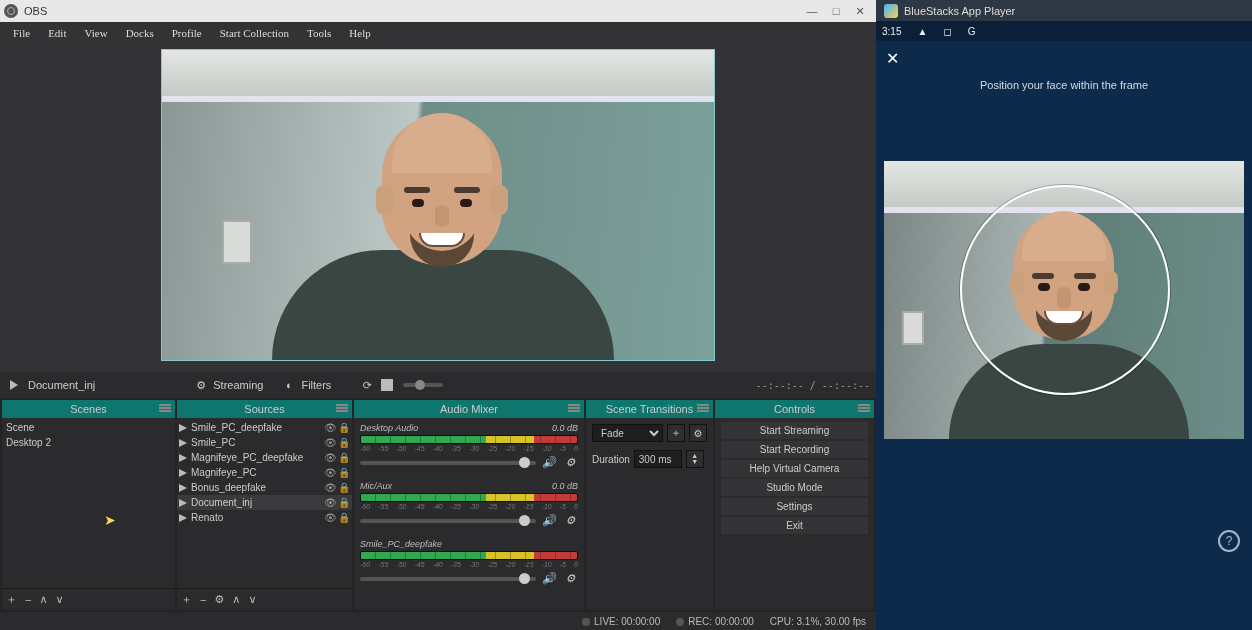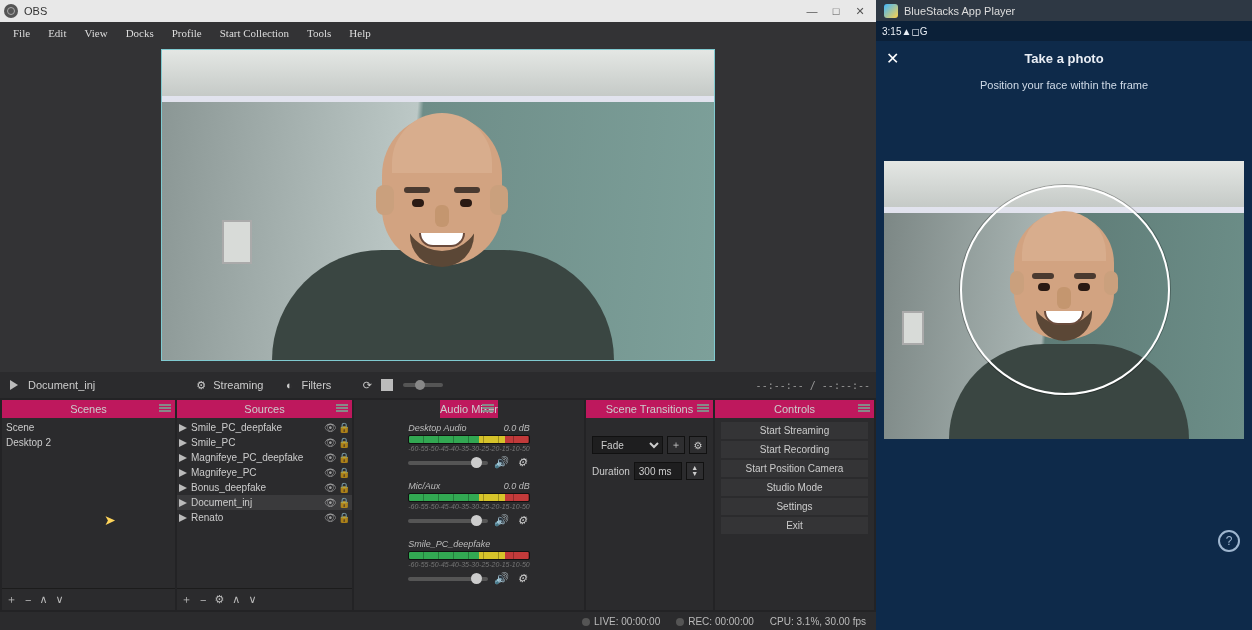--- a/index.html
+++ b/index.html
@@ -36,30 +36,30 @@
   .tool-ico{width:16px;height:16px;display:inline-flex;align-items:center;justify-content:center;}
   .toolbar .right{margin-left:auto;font-family:monospace;font-size:10px;color:#999;}
   .chip{display:flex;align-items:center;gap:4px;padding:2px 6px;}
   .sqstop{width:12px;height:12px;background:#bbb;}
   .slider{width:40px;height:4px;background:#555;border-radius:2px;position:relative;margin-left:4px;}
   .slider::after{content:"";position:absolute;left:12px;top:-3px;width:10px;height:10px;border-radius:50%;background:#888;}
 
   
   .docks{flex:1;display:flex;background:#232325;gap:2px;padding:2px;}
   .dock{background:#2b2b2d;display:flex;flex-direction:column;overflow:hidden;}
-  .dock-head{height:18px;background:#be185d;display:flex;align-items:center;justify-content:center;color:#ccc;font-size:11px;position:relative;}
+  .dock-head{height:18px;background:#0f766e;display:flex;align-items:center;justify-content:center;color:#ccc;font-size:11px;position:relative;}
   .dock-head .menu-icon{position:absolute;right:4px;top:3px;width:12px;height:10px;}
   .menu-icon span{display:block;height:2px;background:#888;margin:1px 0;}
   .dock-body{flex:1;overflow:auto;padding:2px 0;}
   .dock-foot{height:22px;border-top:1px solid #1c1c1c;display:flex;align-items:center;padding:0 4px;gap:8px;color:#bbb;}
 
   .d-scenes{width:173px;}
   .d-sources{width:175px;}
-  .d-mixer{width:230px;align-items:center;}
-  .d-trans{width:127px;gap:12px;}
+  .d-mixer{width:230px;}
+  .d-trans{width:127px;}
   .d-controls{flex:1;}
 
   .listline{height:15px;display:flex;align-items:center;padding:0 4px;color:#ccc;font-size:10px;}
   .srcline{height:15px;display:flex;align-items:center;padding:0 2px;font-size:10px;color:#ccc;}
   .srcline.sel{background:#3a3a3c;}
   .srcline .playtri{width:8px;height:8px;margin-right:4px;display:inline-block;}
   .playtri svg{display:block;}
   .srcline .name{flex:1;overflow:hidden;white-space:nowrap;}
   .srcline .sico{width:12px;margin-left:2px;opacity:.7;}
 
@@ -84,21 +84,21 @@
   
   .ctrl-btn{display:block;margin:2px 6px;height:17px;background:#343436;color:#ccc;font-size:10px;text-align:center;line-height:17px;}
 
   .statusbar{height:18px;background:#2b2b2d;display:flex;align-items:center;justify-content:flex-end;gap:16px;padding:0 10px;font-size:10px;color:#bbb;}
   .dot{display:inline-block;width:8px;height:8px;border-radius:50%;background:#555;margin-right:4px;vertical-align:middle;}
 
   
   .bs{flex:1;height:630px;background:#0e2a4a;display:flex;flex-direction:column;color:#e9eef5;font-size:12px;}
   .bs-title{height:21px;background:#2e3844;display:flex;align-items:center;padding:0 8px;font-size:11px;color:#ddd;}
   .bs-logo{width:14px;height:14px;border-radius:3px;background:linear-gradient(135deg,#3fb6ff,#ffd24a);margin-right:6px;}
-  .bs-statusline{height:20px;background:#0b2038;display:flex;align-items:center;padding:0 6px;font-size:10px;gap:0;}
+  .bs-statusline{height:20px;background:#0b2038;display:flex;align-items:center;padding:0 6px;font-size:10px;gap:16px;}
   .bs-header{height:34px;display:flex;align-items:center;position:relative;}
   .bs-header .close{position:absolute;left:10px;color:#fff;font-size:16px;}
   .bs-header .title{flex:1;text-align:center;font-weight:600;font-size:13px;}
   .bs-sub{text-align:center;font-size:11px;padding:4px 0 10px;color:#d0dbe8;}
   .bs-cam-wrap{flex:0 0 auto;display:flex;justify-content:center;padding-top:60px;}
   .bs-cam{width:360px;height:278px;position:relative;overflow:hidden;}
   .bs-cam .bgwall{background:linear-gradient(95deg,#7b8684 0%,#aab6b4 45%,#5f7c77 46%,#6c8e88 100%);}
   .bs-cam .shirt{left:65px;right:55px;height:95px;}
   .bs-cam .head{left:130px;top:52px;width:100px;height:126px;border-radius:50px 50px 46px 46px;}
   .bs-cam .head::before{left:8px;right:8px;height:50px;}
@@ -414,21 +414,21 @@
           <span>Controls</span>
           <span class="menu-icon">
             <span></span>
             <span></span>
             <span></span>
           </span>
         </div>
       <div class="dock-body" id="controls-body">
           <div class="ctrl-btn">Start Streaming</div>
           <div class="ctrl-btn">Start Recording</div>
-          <div class="ctrl-btn">Start Position Camera</div>
+          <div class="ctrl-btn">Help Virtual Camera</div>
           <div class="ctrl-btn">Studio Mode</div>
           <div class="ctrl-btn">Settings</div>
           <div class="ctrl-btn">Exit</div>
         </div>
     </div>
   </div>
 
   <div class="statusbar">
     <span><span class="dot"></span><span>LIVE: 00:00:00</span></span>
     <span><span class="dot"></span><span>REC: 00:00:00</span></span>
@@ -442,21 +442,20 @@
     <span>BlueStacks App Player</span>
   </div>
   <div class="bs-statusline">
     <span>3:15</span>
     <span>▲</span>
     <span>◻</span>
     <span>G</span>
   </div>
   <div class="bs-header">
     <span class="close">✕</span>
-    <span class="title">Take a photo</span>
   </div>
   <div class="bs-sub">Position your face within the frame</div>
 
   <div class="bs-cam-wrap">
     <div class="bs-cam">
       <div class="bgwall"></div>
         <div class="ceiling"></div>
         <div class="panel"></div>
       <div class="shirt"></div>
       <div class="head">

